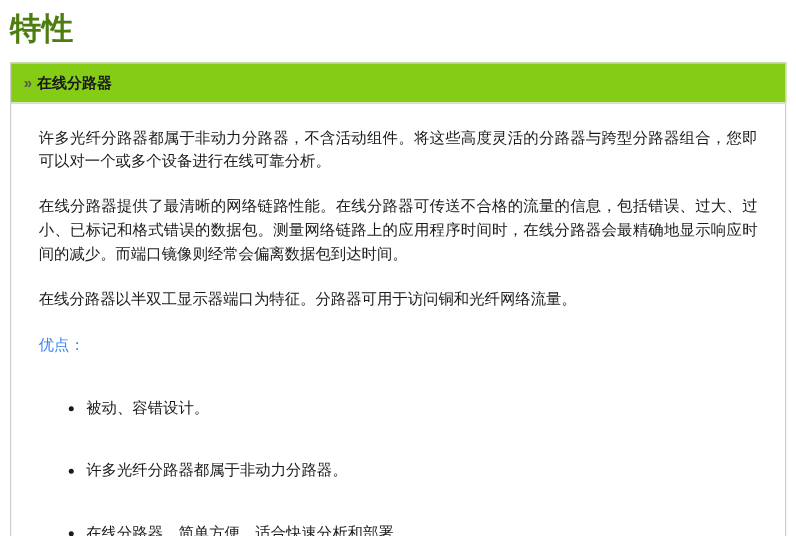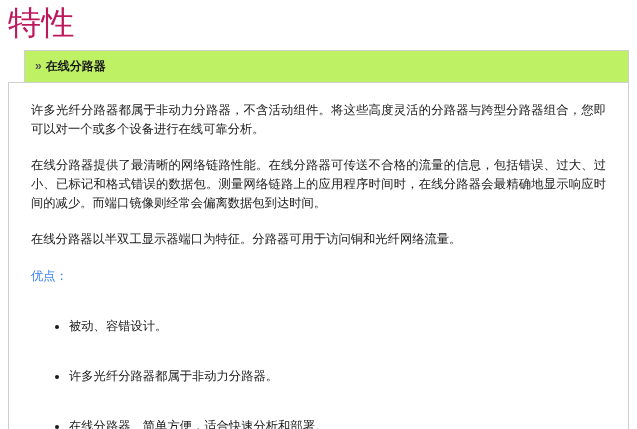--- a/index.html
+++ b/index.html
@@ -15,30 +15,30 @@
     overflow: hidden;
   }
   .page {
     width: 637px;
     height: 429px;
     position: relative;
     box-sizing: border-box;
     padding: 0;
   }
   .page-title {
-    font-size: 33px;
-    font-weight: normal;
-    color: #be185d;
+    font-size: 25px;
+    font-weight: bold;
+    color: #4d7c0f;
     margin: 6px 0 0 8px;
     line-height: 34px;
     letter-spacing: 0.5px;
   }
   .section-header {
-    margin: 10px 8px 0 24px;
-    background: #bef264;
+    margin: 10px 8px 0 8px;
+    background: #84cc16;
     border: 1px solid #cfcfcf;
     border-bottom: none;
     padding: 7px 10px 7px 10px;
     font-size: 12px;
     font-weight: bold;
     color: #1a1a1a;
   }
   .section-header .chev {
     color: #555555;
     font-weight: bold;

